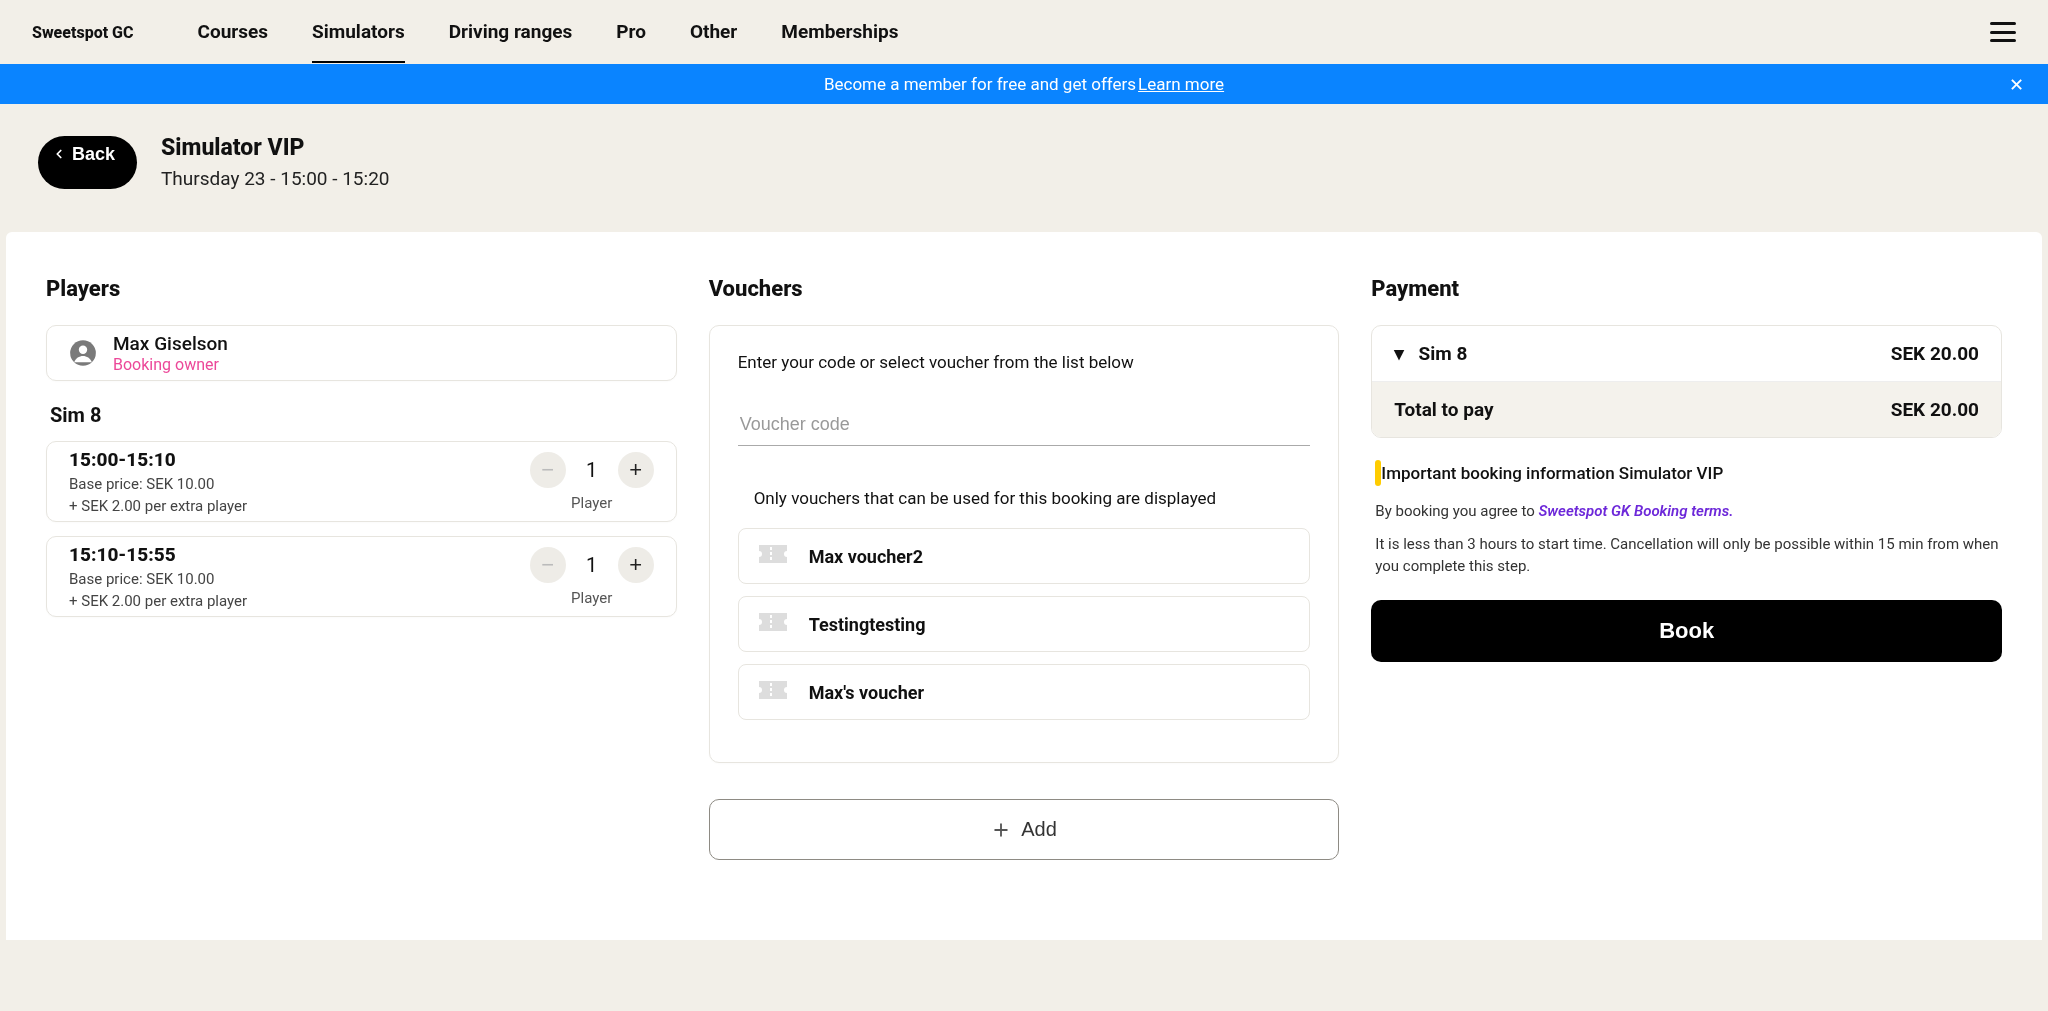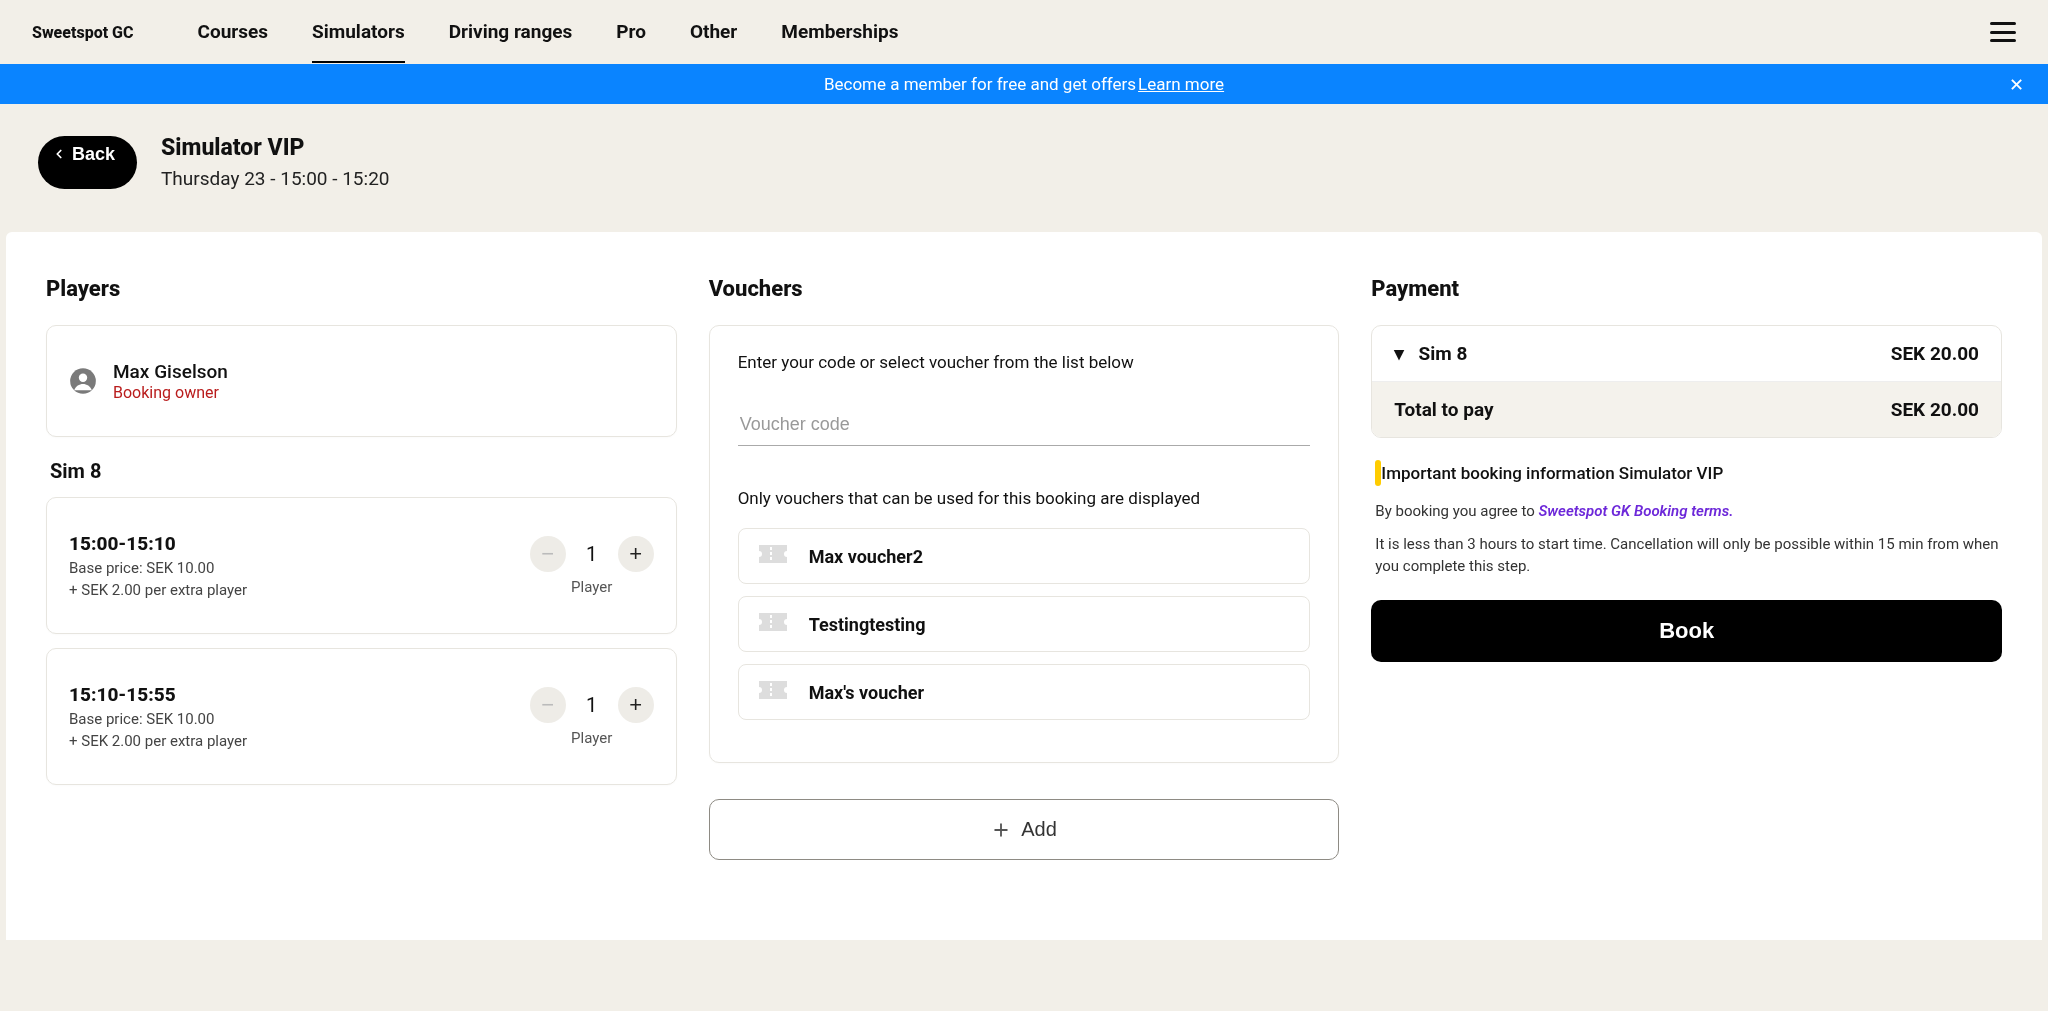--- a/index.html
+++ b/index.html
@@ -112,29 +112,29 @@
   }
   .section-title {
     font-size: 22px;
     font-weight: 800;
     margin-bottom: 24px;
   }
   .card {
     background: #fff;
     border: 1px solid #e7e5df;
     border-radius: 10px;
-    padding: 34px 22px;
+    padding: 6px 22px;
     box-shadow: 0 1px 2px rgba(0,0,0,0.02);
   }
   .owner-card { display: flex; align-items: center; gap: 16px; }
   .avatar {
     width: 28px; height: 28px; color: #666;
   }
   .owner-name { font-size: 19px; font-weight: 500; }
-  .owner-role { font-size: 16px; color: #b91c1c; }
+  .owner-role { font-size: 16px; color: #ec4899; }
   .sub-heading {
     font-size: 20px;
     font-weight: 700;
     margin: 22px 0 14px 4px;
   }
   .slot-card {
     display: flex;
     justify-content: space-between;
     align-items: center;
     margin-bottom: 14px;
@@ -163,21 +163,21 @@
     width: 100%;
     border: none;
     border-bottom: 1px solid #aaa;
     font-size: 18px;
     padding: 6px 2px 10px;
     outline: none;
     background: transparent;
     color: #222;
   }
   .voucher-input::placeholder { color: #999; }
-  .voucher-note { font-size: 17px; margin: 42px 0 20px; }
+  .voucher-note { font-size: 17px; margin: 42px 16px 20px; }
   .voucher-item {
     display: flex; align-items: center; gap: 20px;
     border: 1px solid #e7e5df; border-radius: 8px;
     padding: 14px 18px; margin-bottom: 12px; cursor: pointer;
     background: #fff;
   }
   .voucher-icon { color: #bbb; width: 32px; height: 22px; }
   .voucher-name { font-size: 18px; font-weight: 700; }
   .add-btn {
     width: 100%; margin-top: 36px;

